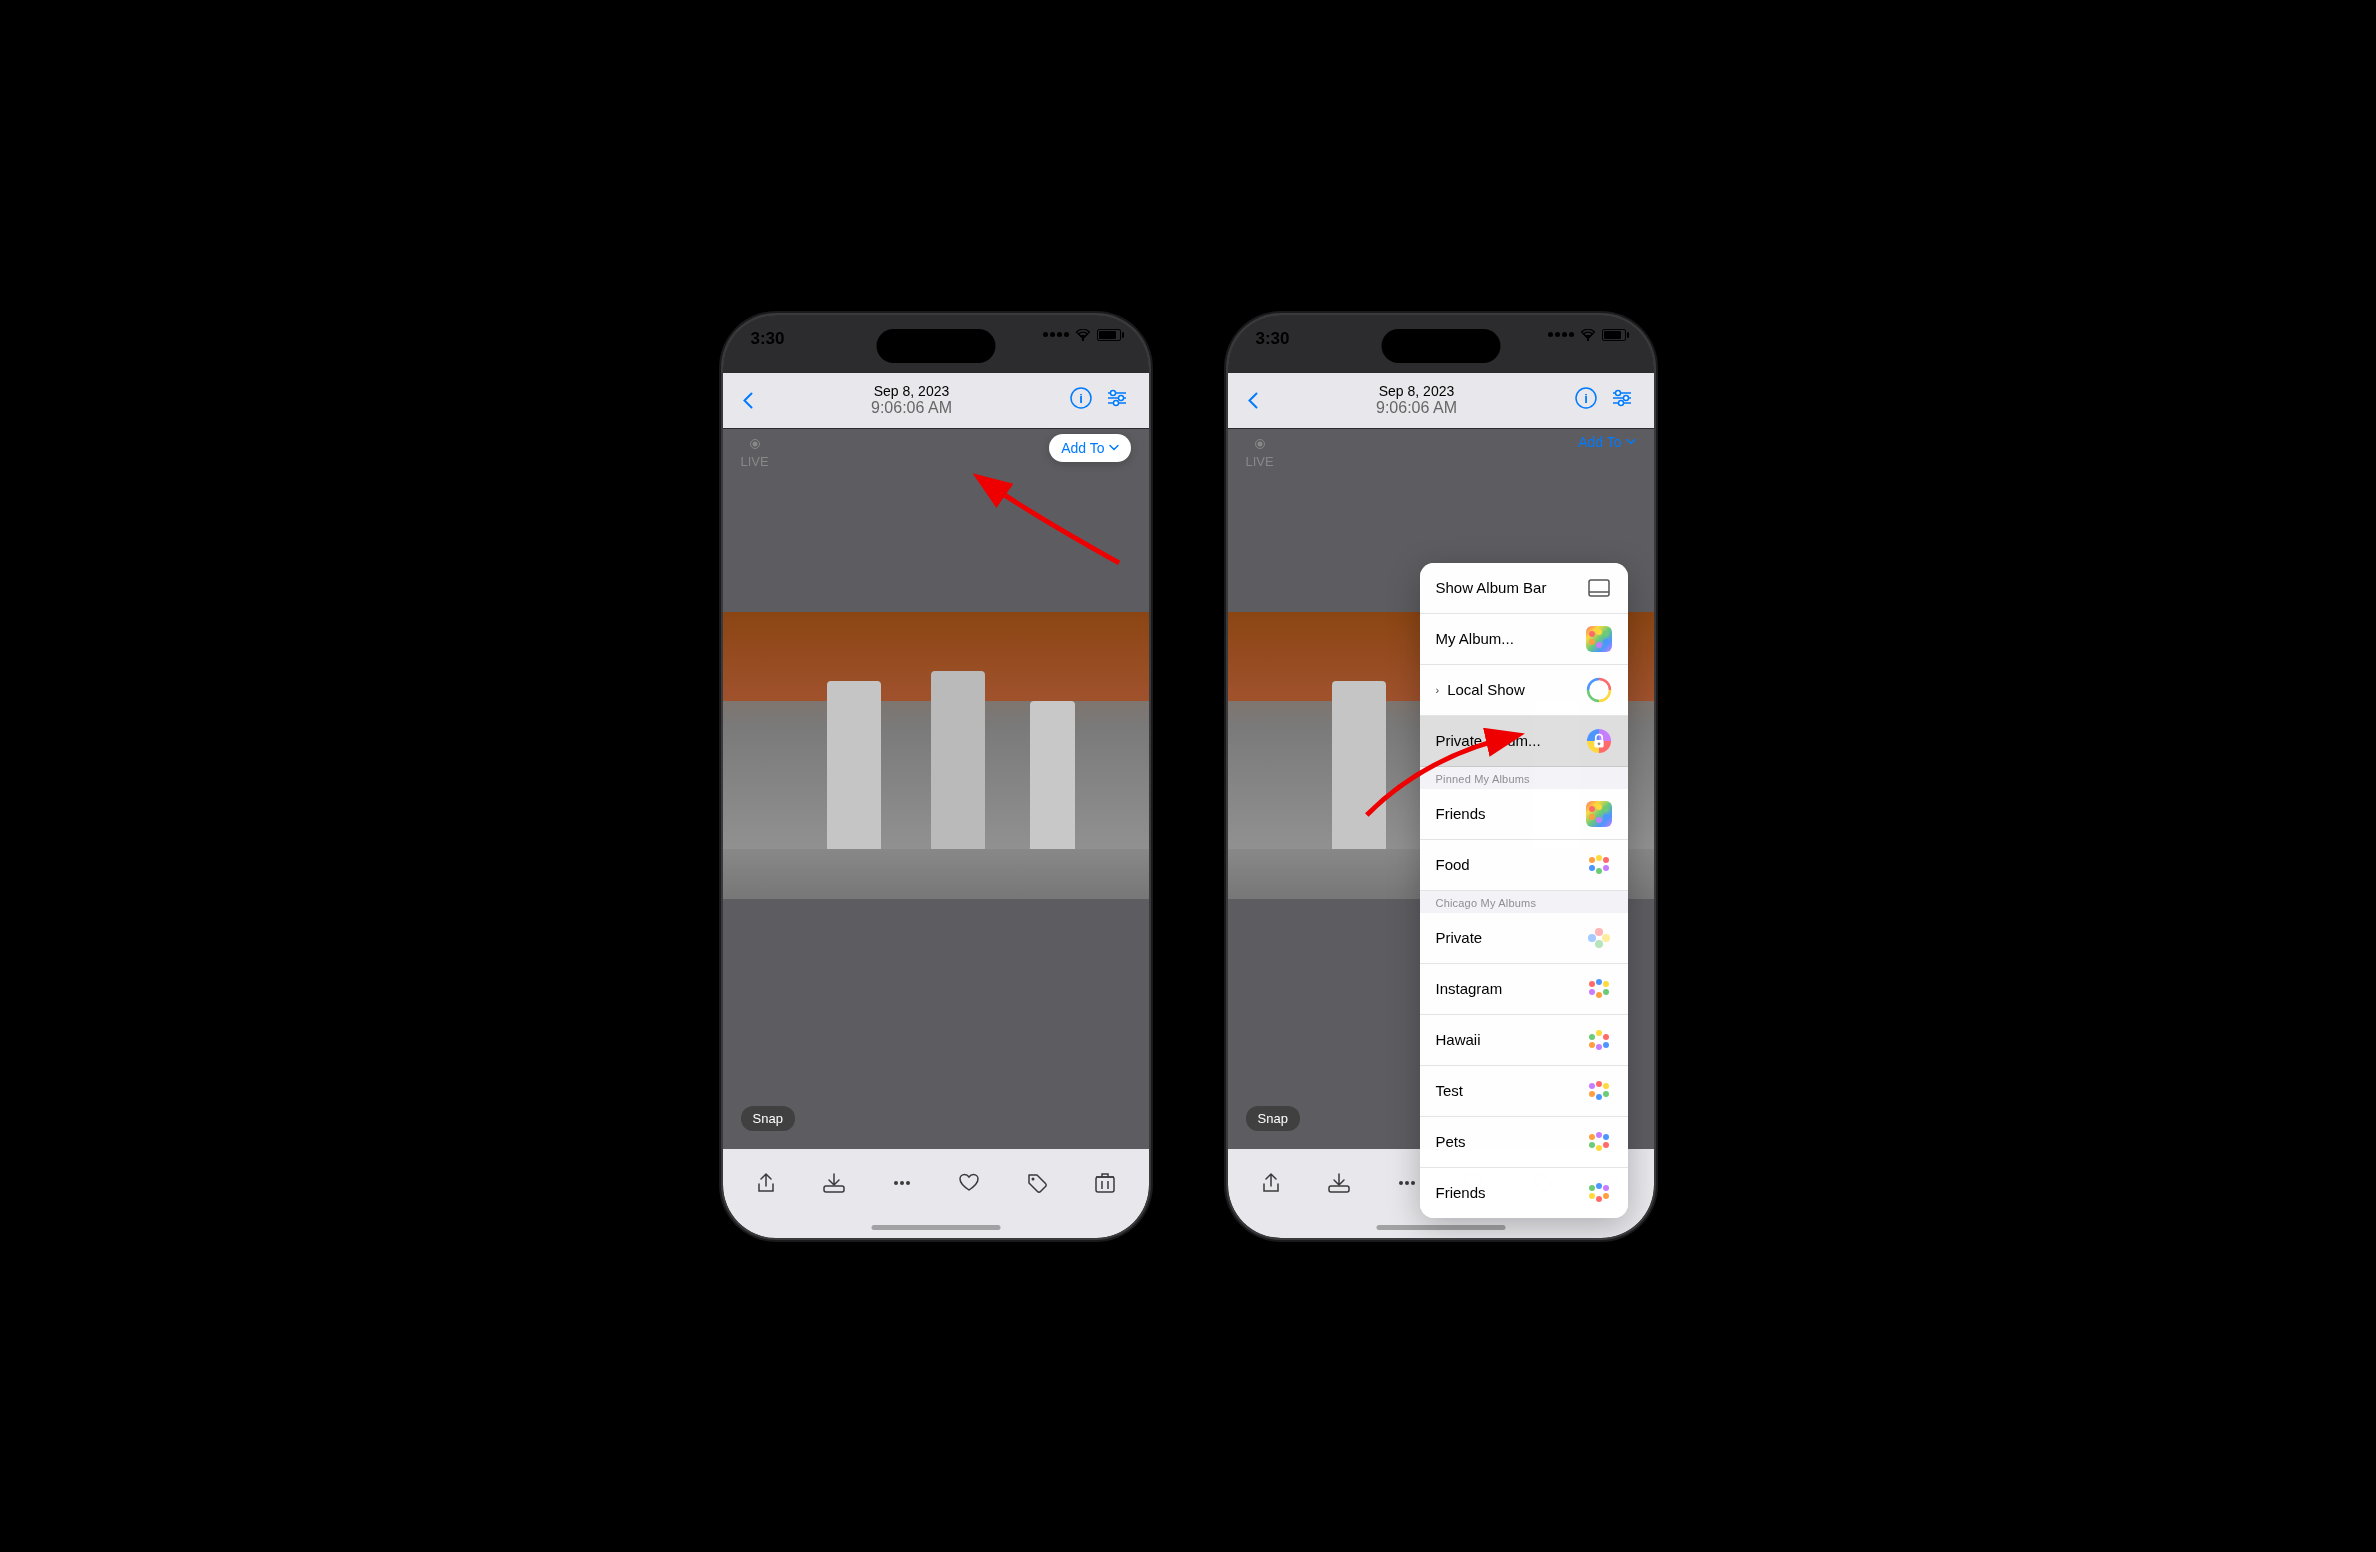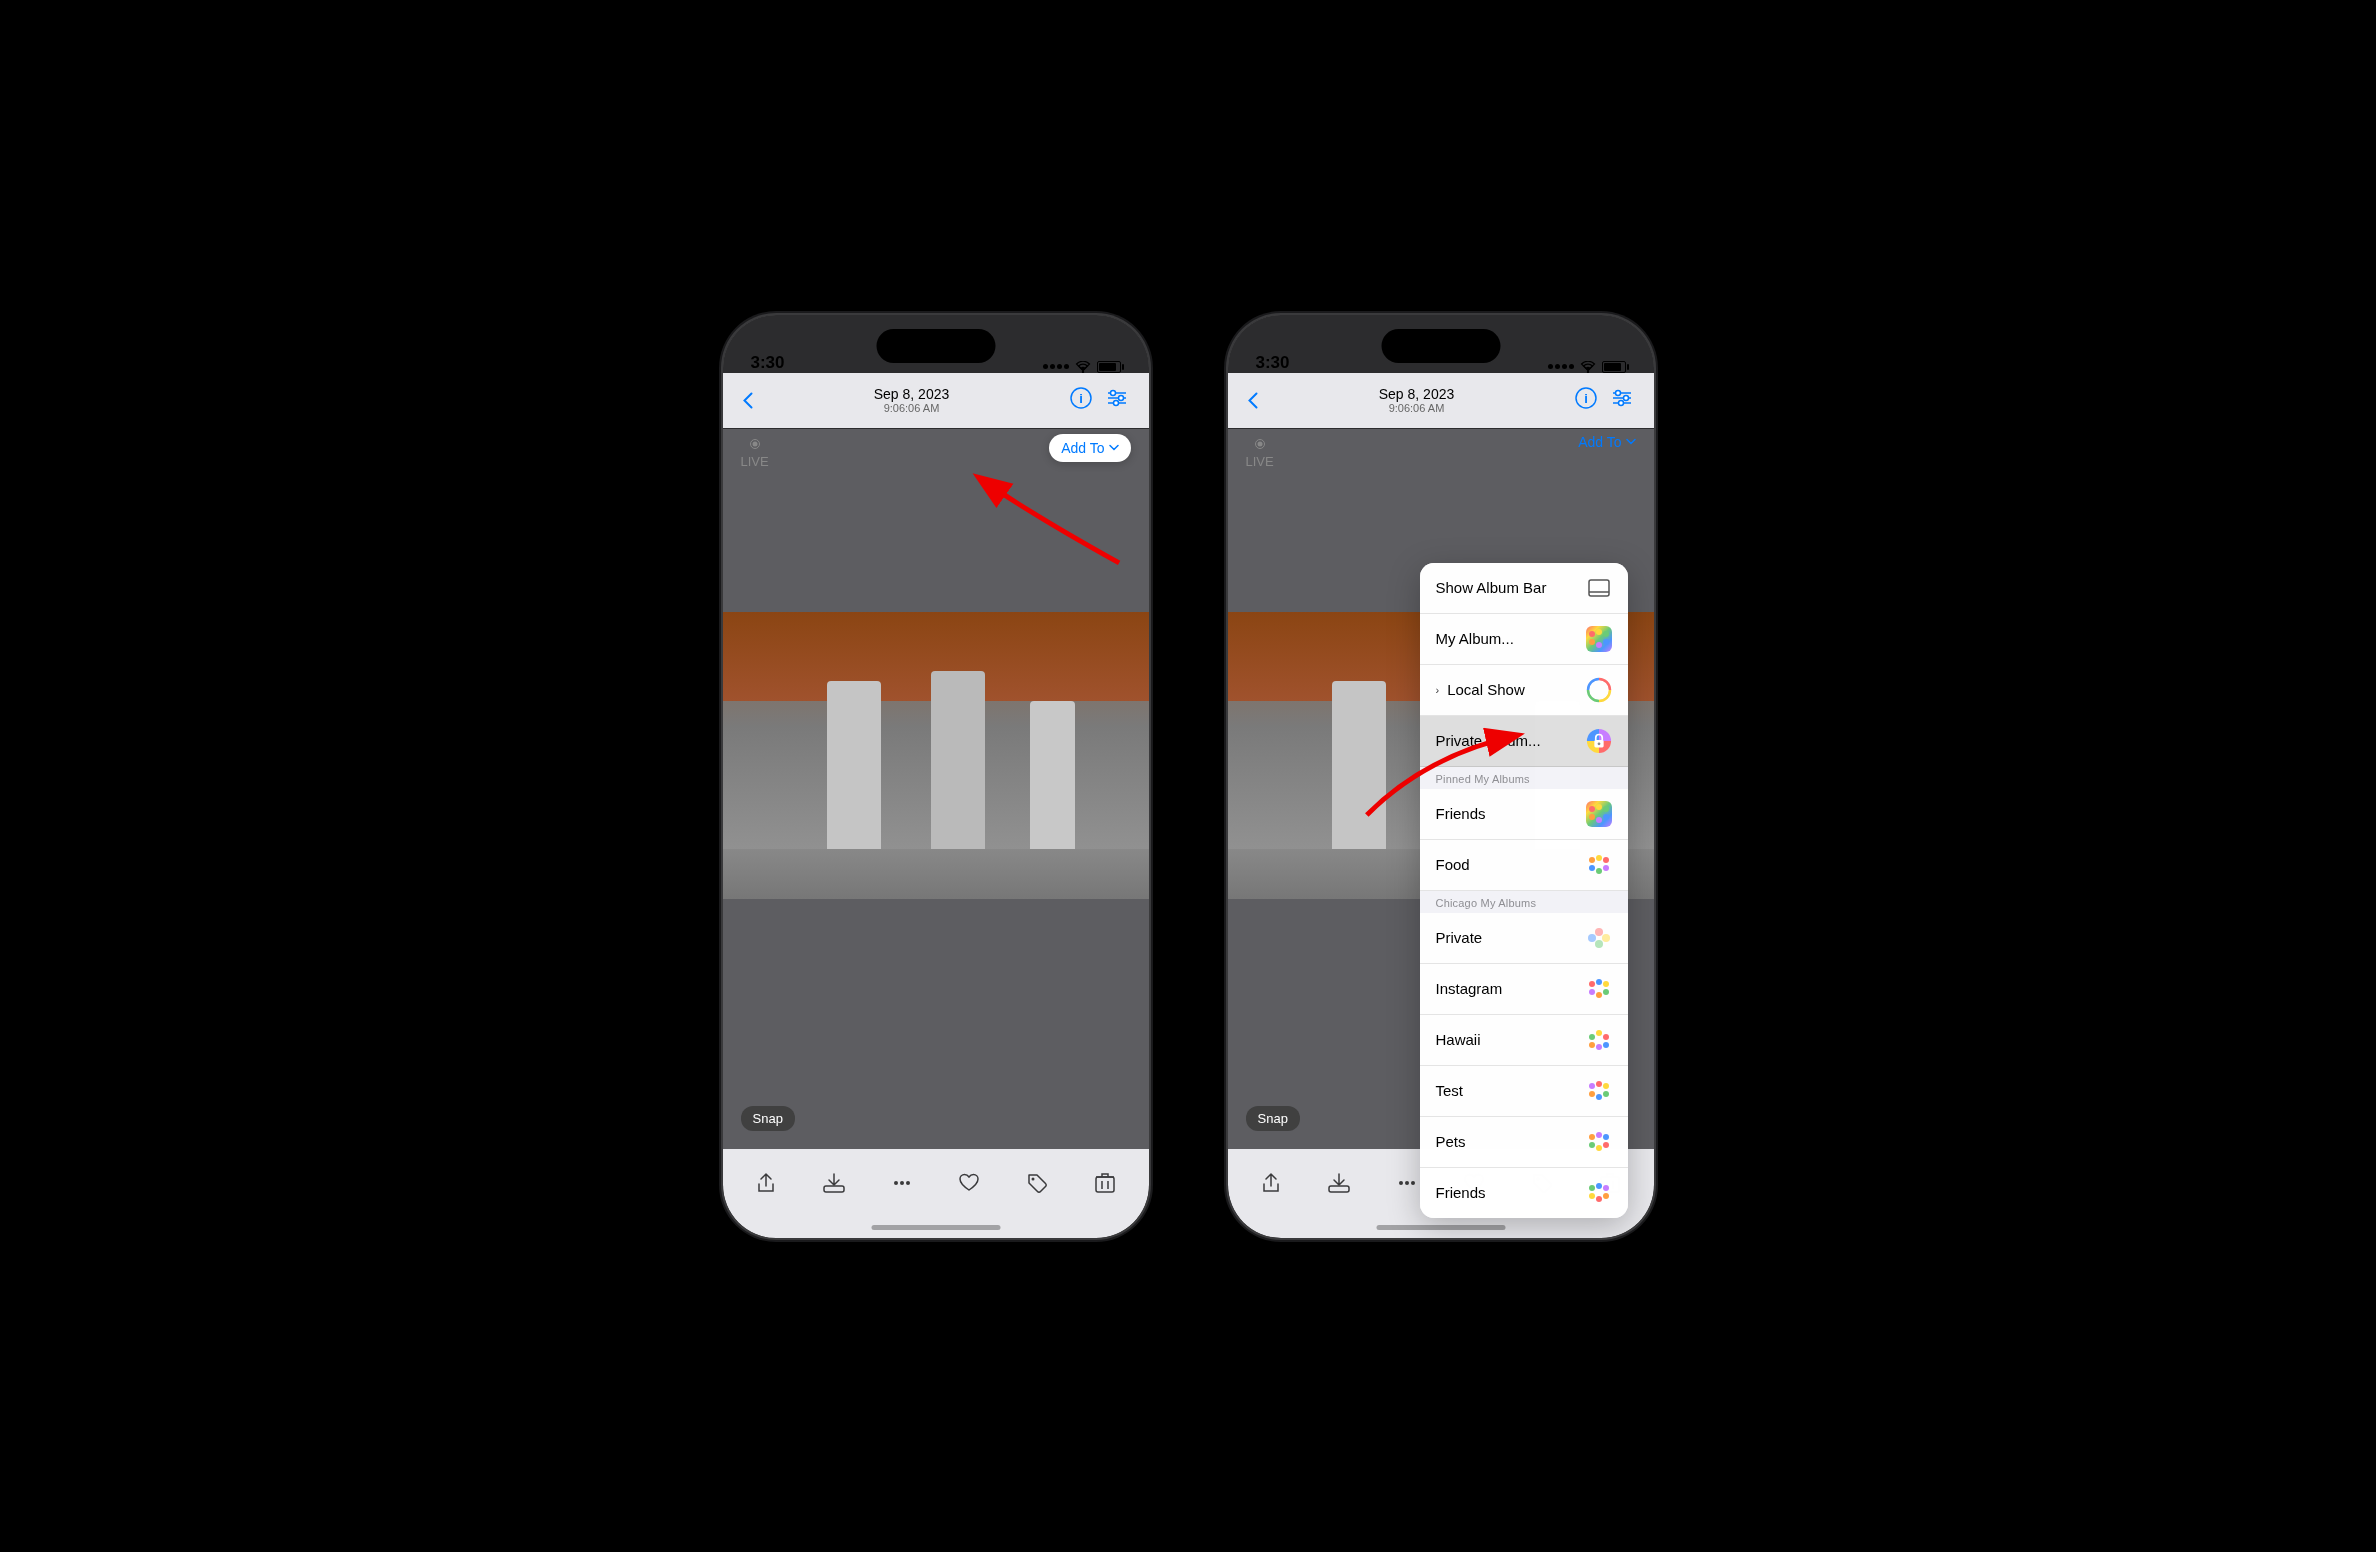--- a/index.html
+++ b/index.html
@@ -46,21 +46,21 @@
       border-radius: 53px;
       overflow: hidden;
     }
 
     
     .status-bar {
       position: absolute;
       top: 0; left: 0; right: 0;
       height: 58px;
       display: flex;
-      align-items: flex-end;
+      align-items: flex-start;
       justify-content: space-between;
       padding: 14px 28px 0;
       z-index: 20;
     }
     .status-time {
       font-size: 17px;
       font-weight: 600;
       color: #000;
     }
     .status-icons {
@@ -117,21 +117,21 @@
     }
     .nav-title {
       text-align: center;
     }
     .nav-title-main {
       font-size: 14px;
       font-weight: 400;
       color: #000;
     }
     .nav-title-sub {
-      font-size: 11px;
+      font-size: 16px;
       color: #666;
     }
     .nav-actions {
       display: flex; align-items: center; gap: 14px;
     }
     .nav-icon {
       color: #007aff;
       font-size: 20px;
     }
 

